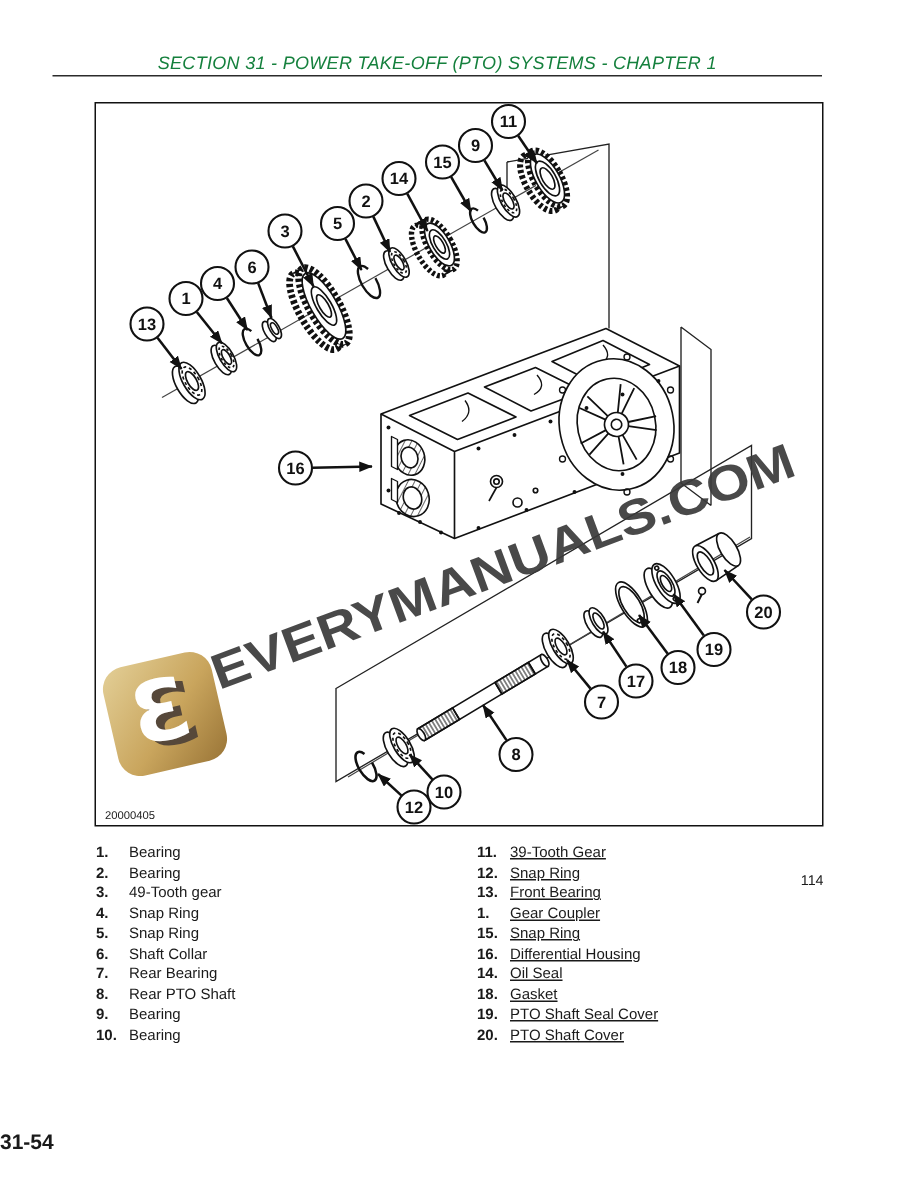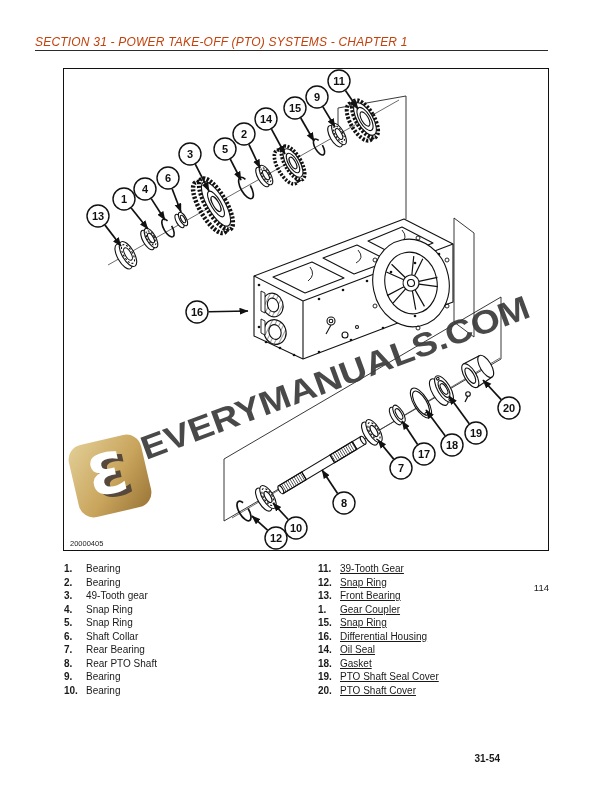--- a/index.html
+++ b/index.html
@@ -1,30 +1,30 @@
 <!DOCTYPE html>
 <html><head>
 <meta charset="utf-8">
 <style>
   html,body{margin:0;padding:0;background:#fff;}
   .page{position:relative;width:612px;height:792px;background:#ffffff;
         font-family:"Liberation Sans",sans-serif;color:#1a1a1a;overflow:hidden;}
-  .hdr-title{position:absolute;left:35px;top:35px;width:513px;text-align:left;
-             font-size:12px;font-style:italic;letter-spacing:.2px;color:#c2410c;}
+  .hdr-title{position:absolute;left:35px;top:35px;width:513px;text-align:center;
+             font-size:12px;font-style:italic;letter-spacing:.2px;color:#15803d;}
   .hdr-rule{position:absolute;left:35px;top:49.5px;width:513px;height:1.5px;background:#2b2b2b;}
   .fig-box{position:absolute;left:63px;top:68px;width:484px;height:481px;border:1.5px solid #111;}
   .fig-box svg{position:absolute;left:0;top:0;}
   .fig-num{position:absolute;right:63px;top:582px;font-size:9.5px;color:#1a1a1a;}
   .plist{position:absolute;top:562px;font-size:10px;}
   .plist.left{left:64px;}
   .plist.right{left:318px;text-decoration:underline;}
   .part-row{line-height:13.55px;white-space:nowrap;}
   .part-row .num{display:inline-block;width:22px;font-weight:bold;}
-  .footer{position:absolute;left:0;top:753px;width:500px;text-align:right;
-          font-size:10px;font-weight:bold;}
+  .footer{position:absolute;left:0;top:753px;width:500px;text-align:left;
+          font-size:14px;font-weight:bold;}
 </style>
 </head>
 <body>
 
 <div class="page">
 
   <div class="hdr-title">SECTION 31 - POWER TAKE-OFF (PTO) SYSTEMS - CHAPTER 1</div>
   <div class="hdr-rule"></div>
 
   <div class="fig-box">

